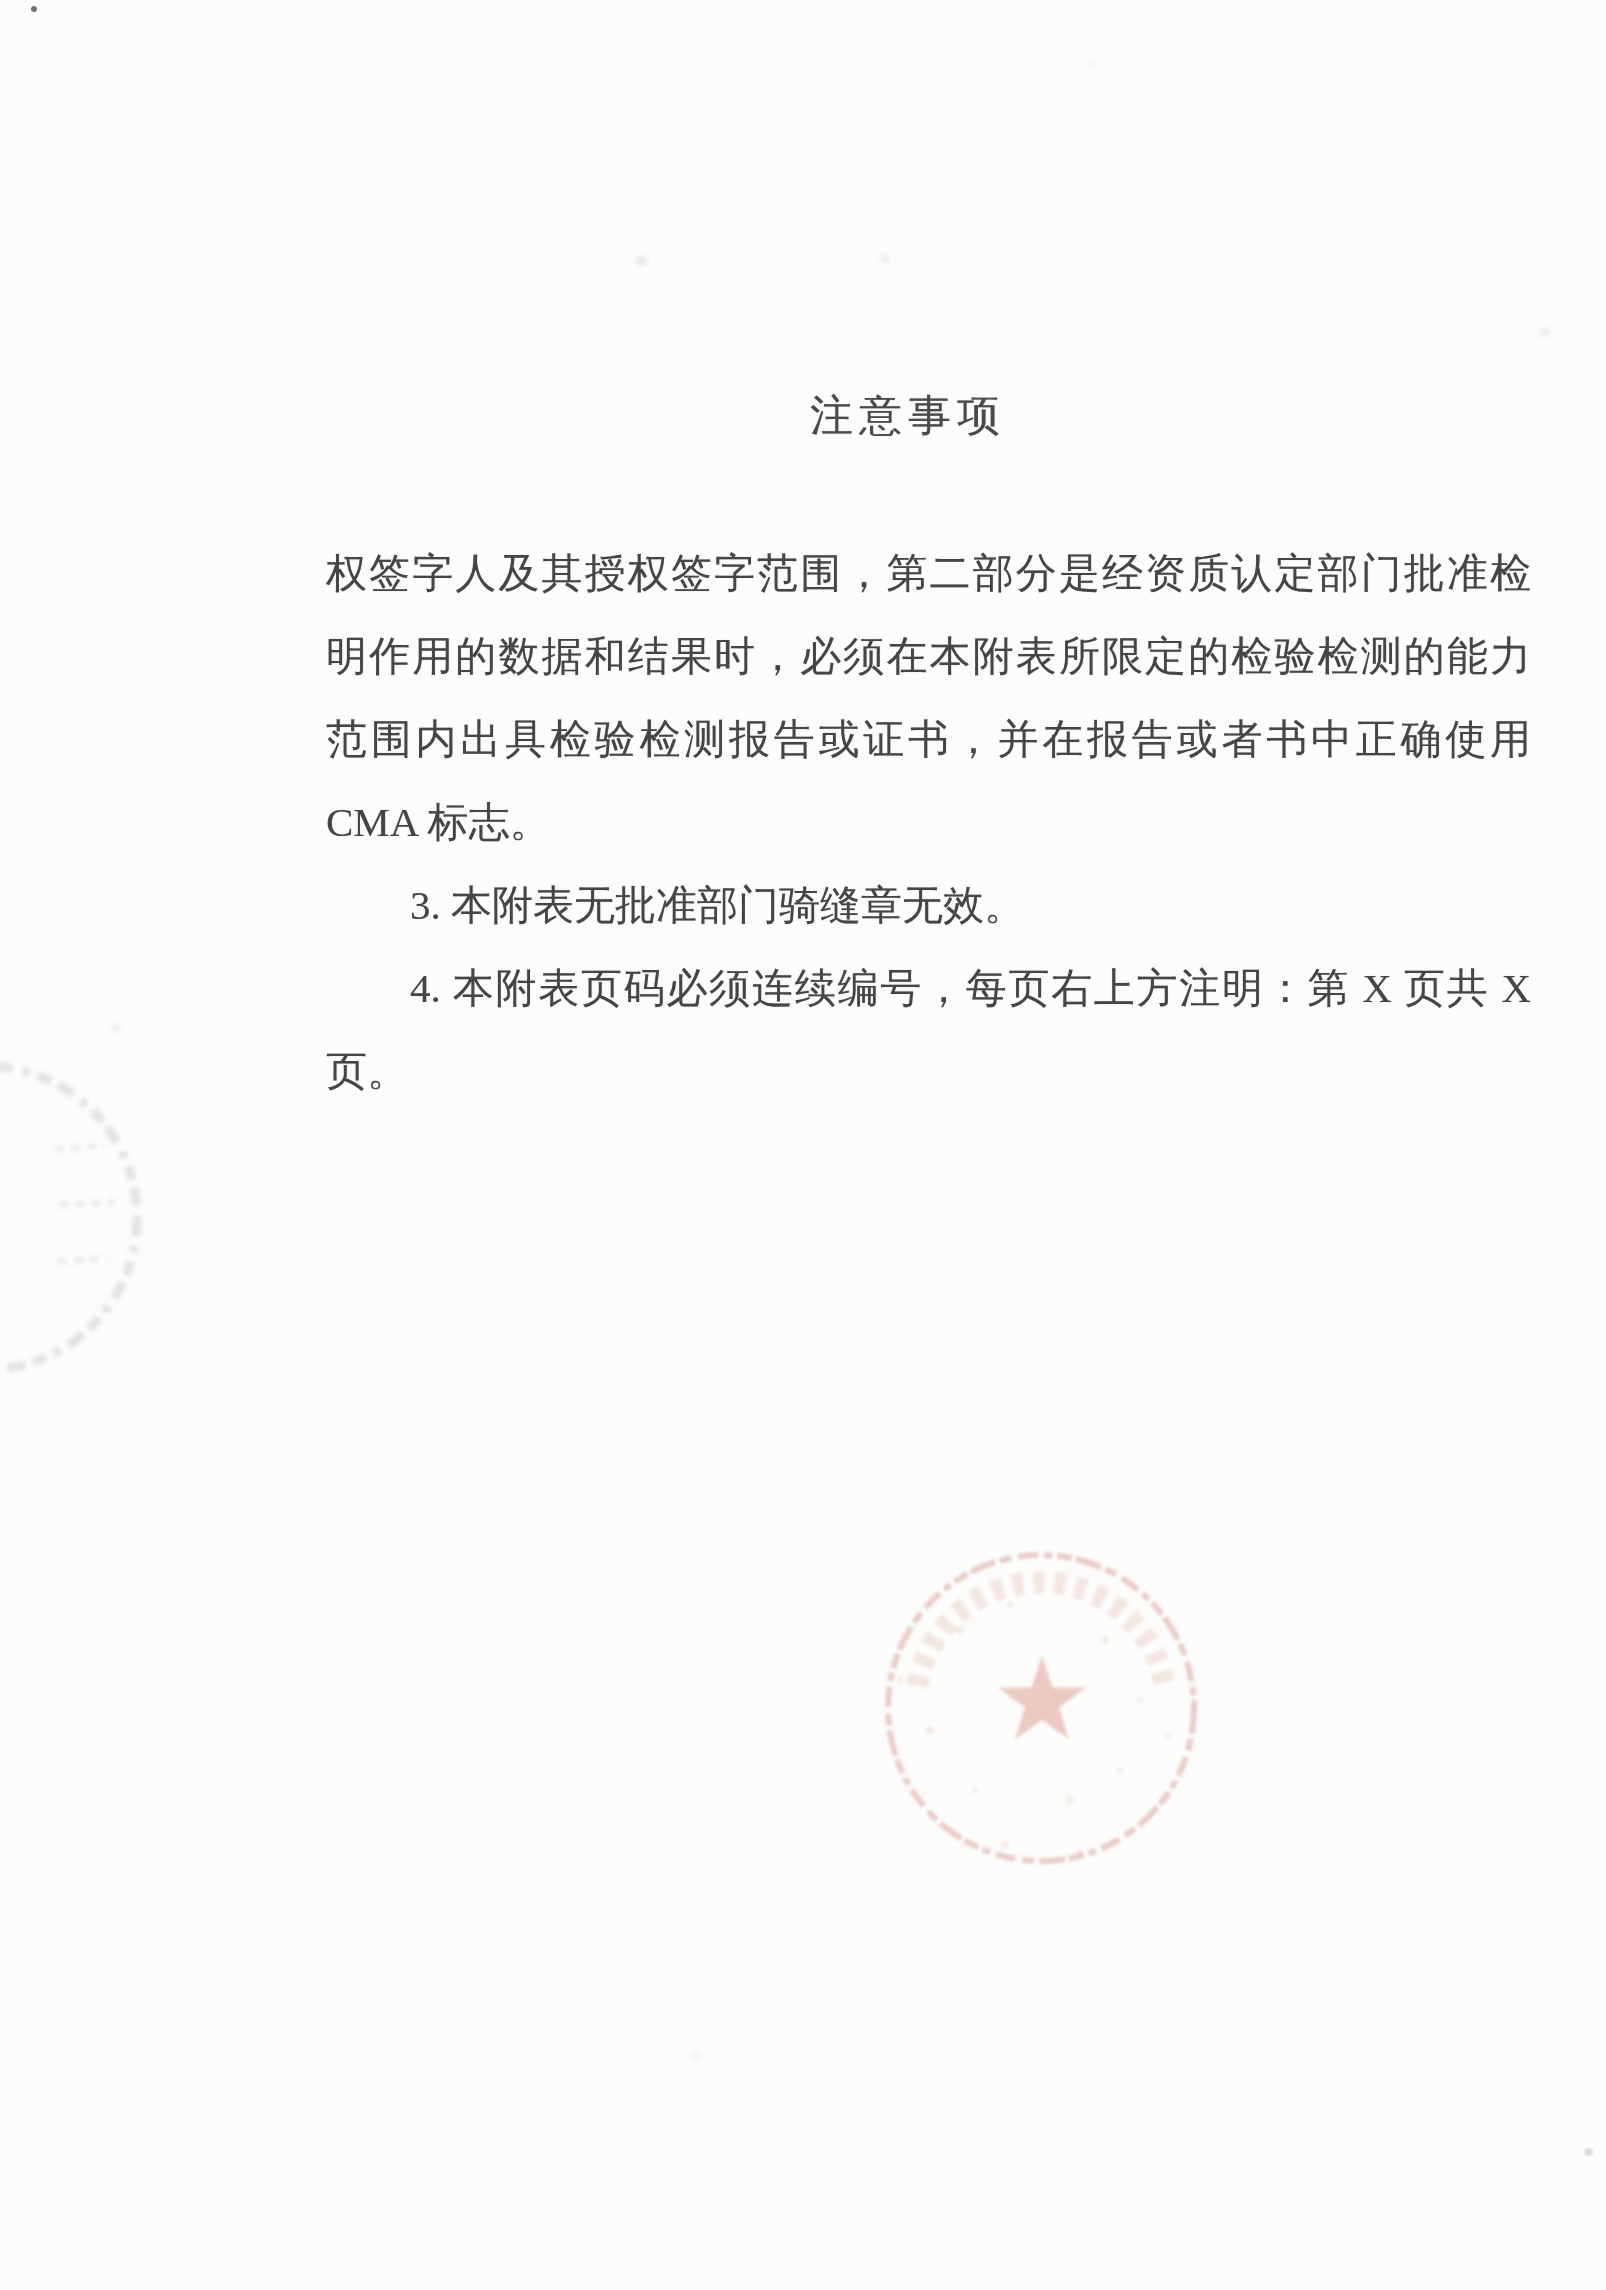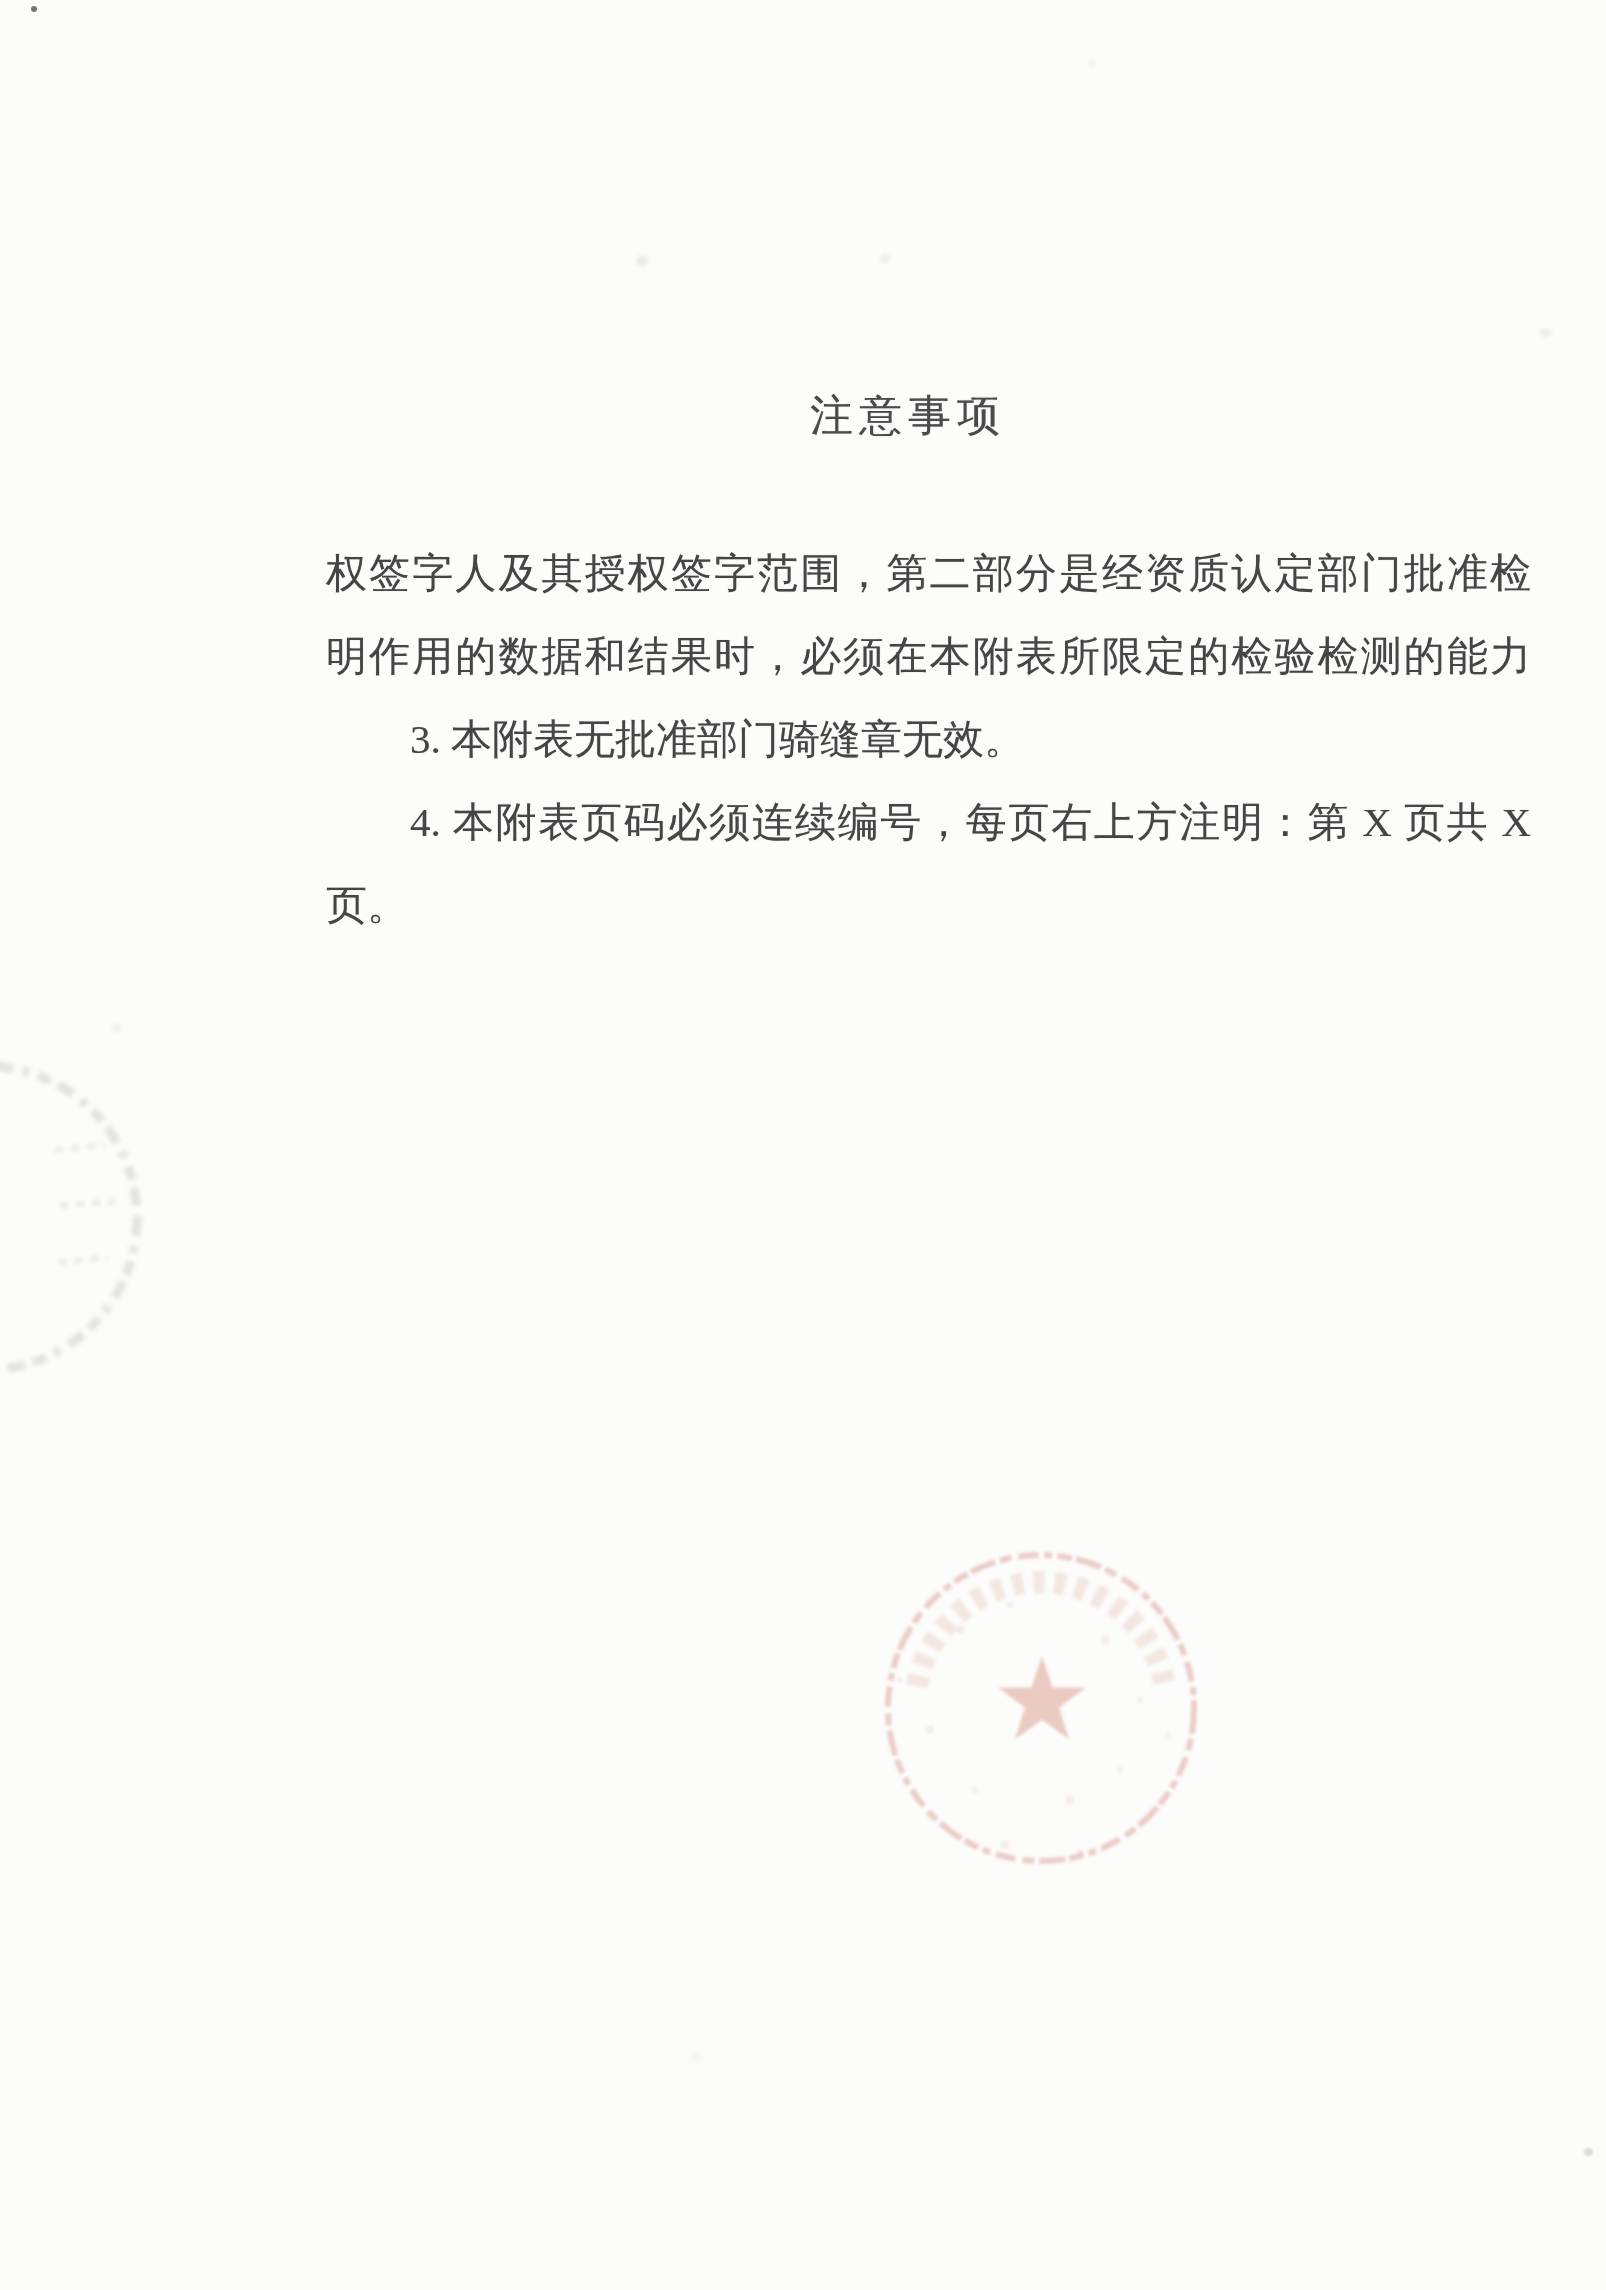--- a/index.html
+++ b/index.html
@@ -121,20 +121,22 @@
   </svg>
 
   <h1 class="title">注意事项</h1>
 
   <div class="notes-body">
     <div class="note">
       <div class="line just">权签字人及其授权签字范围，第二部分是经资质认定部门批准检</div>
     </div>
     <div class="note">
       <div class="line just">明作用的数据和结果时，必须在本附表所限定的检验检测的能力</div>
+      <div class="line just">范围内出具检验检测报告或证书，并在报告或者书中正确使用</div>
+      <div class="line">CMA 标志。</div>
     </div>
     <div class="note">
       <div class="line indent">3. 本附表无批准部门骑缝章无效。</div>
     </div>
     <div class="note">
       <div class="line indent just">4. 本附表页码必须连续编号，每页右上方注明：第 X 页共 X</div>
       <div class="line">页。</div>
     </div>
   </div>
 

